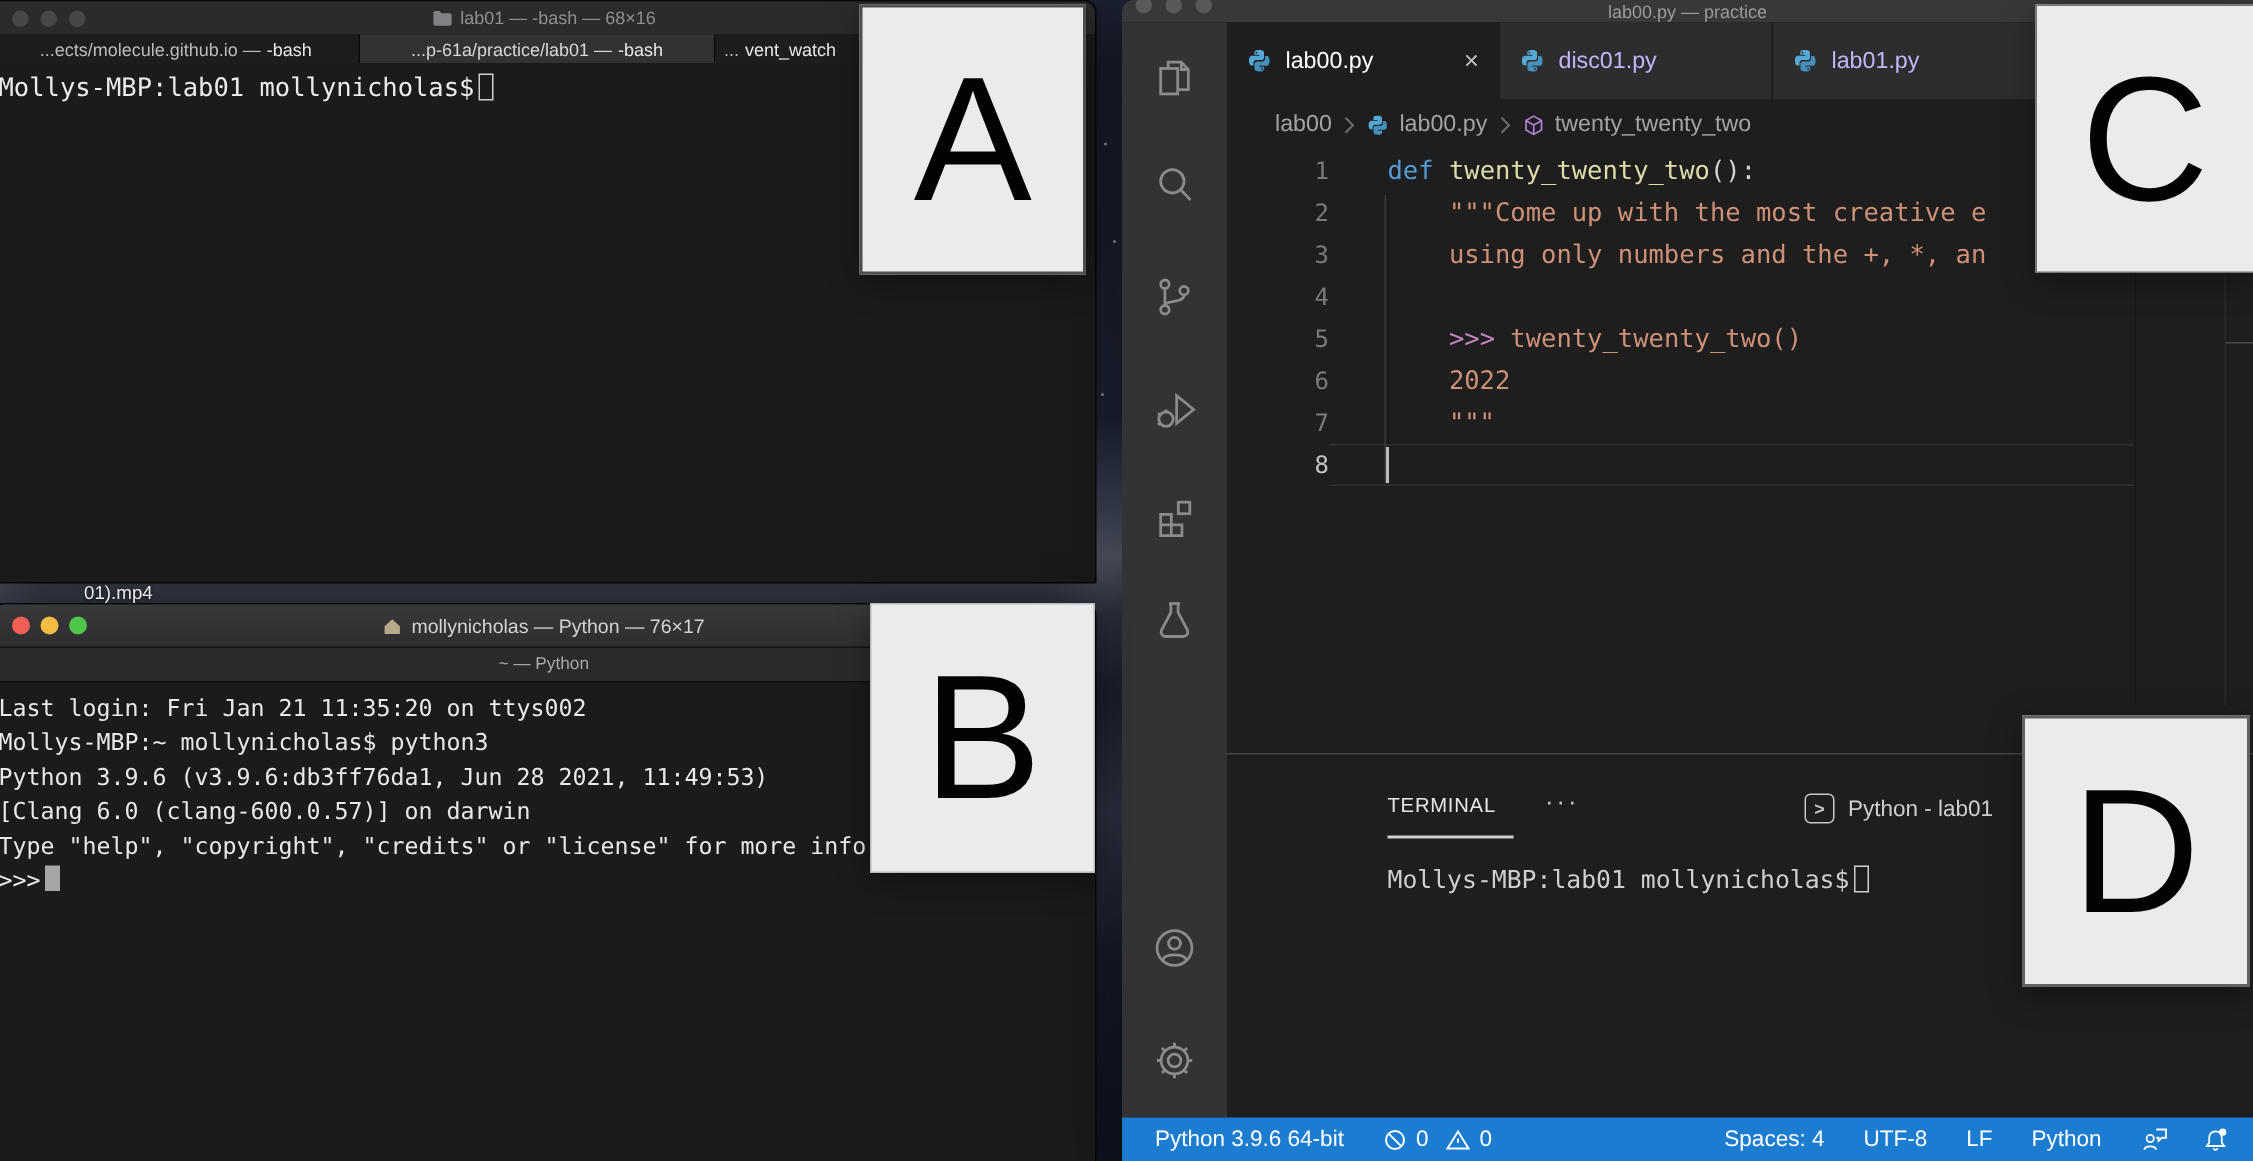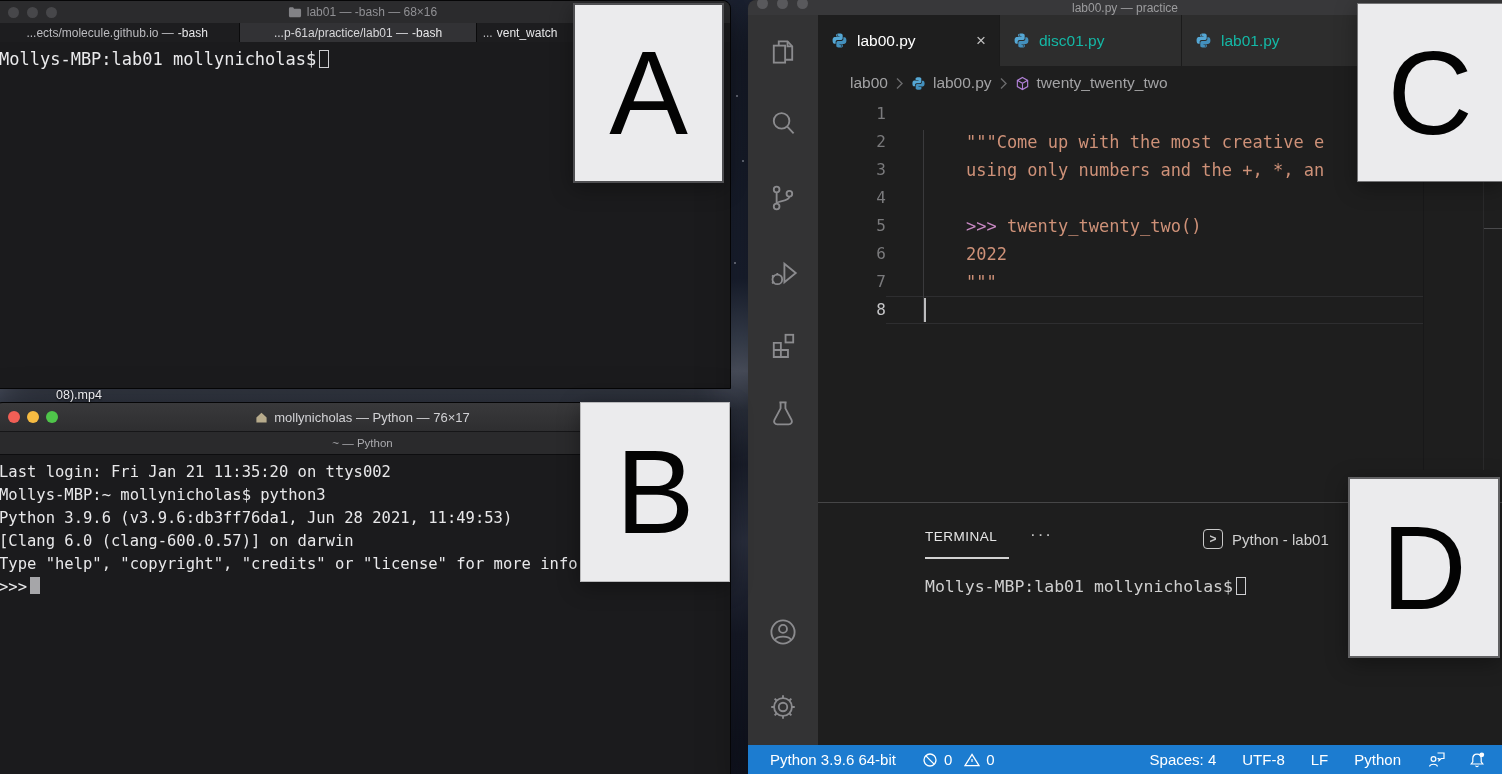--- a/index.html
+++ b/index.html
@@ -46,21 +46,21 @@
   
   #vscode{left:748px;top:0;width:754px;height:774px;background:#1e1e1e;border-radius:8px 0 0 0;border:none;padding-left:44px;}
   #vs-titlebar{position:absolute;left:0;top:0;right:0;height:15px;background:#38383a;border-radius:8px 0 0 0;
     display:flex;align-items:center;justify-content:center;font-size:12px;color:#9c9c9e;}
   #vs-dots{position:absolute;left:9px;top:-2px;display:flex;gap:9px;}
   #vs-dots .dot{width:11px;height:11px;background:#59595c;}
   #activity-bar{position:absolute;left:0;top:15px;width:70px;bottom:29px;background:#333334;}
   .act-icon{position:absolute;left:18px;width:34px;height:34px;}
   .act-icon svg{stroke:#8b8b8e;fill:none;stroke-width:1.3;width:34px;height:34px;}
   #tabbar{position:absolute;left:70px;top:15px;right:0;height:51px;background:#252526;display:flex;}
-  .vtab{width:182px;display:flex;align-items:center;gap:9px;padding:0 13px;font-size:15.5px;color:#14b8a6;
+  .vtab{width:182px;display:flex;align-items:center;gap:9px;padding:0 13px;font-size:15.5px;color:#c4b5fd;
     background:#2d2d2d;border-right:1px solid #1b1b1b;}
   .vtab.active{background:#1e1e1e;color:#fff;}
   .vtab .close{margin-left:auto;color:#c0c0c0;font-size:17px;}
   #breadcrumb{position:absolute;left:70px;top:66px;right:0;height:34px;background:#1e1e1e;display:flex;align-items:center;
     gap:7px;padding-left:32px;font-size:15.5px;color:#a3a3a5;}
   .crumb-sep{color:#6b6b6d;}
   #editor{position:absolute;left:70px;top:100px;right:0;height:370px;background:#1e1e1e;overflow:hidden;}
   .code-row{position:relative;display:flex;height:28px;}
   .gutter-num{width:68px;text-align:right;font:16px/28px "DejaVu Sans Mono",monospace;color:#7a7a7c;flex:none;}
   .code-row.current .gutter-num{color:#c5c5c7;}
@@ -99,21 +99,21 @@
 
   #desktop-file-label{position:absolute;left:56px;top:388px;font-size:12.5px;color:#e9e9ec;z-index:1;text-shadow:0 1px 2px rgba(0,0,0,.8);}
 </style>
 </head>
 <body>
 
 <div id="stage">
   <div class="star" style="left:736px;top:95px"></div>
   <div class="star" style="left:742px;top:160px"></div>
   <div class="star" style="left:734px;top:262px"></div>
-  <div id="desktop-file-label">08).mp4</div>
+  <div id="desktop-file-label">01).mp4</div>
 
   <div class="win" id="terminal-a">
     <div class="titlebar">
       <div class="dots">
         <span class="dot"></span>
         <span class="dot"></span>
         <span class="dot"></span>
       </div>
       <svg width="14" height="12" viewBox="0 0 15 12" style="margin-right:5px">
           <path d="M1 2.6c0-.9.6-1.6 1.4-1.6h3.1l1 1.6h6.1c.8 0 1.4.7 1.4 1.5v5.8c0 .9-.6 1.6-1.4 1.6H2.4c-.8 0-1.4-.7-1.4-1.6z" fill="#828286"></path>
@@ -267,20 +267,21 @@
       <svg width="15" height="15" viewBox="0 0 16 16">
           <path d="M8 1.5l5.5 3.2v6.6L8 14.5l-5.5-3.2V4.7z M2.8 4.9L8 7.8l5.2-2.9 M8 7.8v6.5" stroke="#b180d7" fill="none" stroke-width="1.2"></path>
         </svg>
       <span>twenty_twenty_two</span>
     </div>
 
     <div id="editor">
       <div id="editor-lines">
           <div class="code-row">
             <span class="gutter-num">1</span>
+            <span class="code-text"><span style="color: rgb(86, 156, 214);">def </span><span style="color: rgb(220, 220, 170);">twenty_twenty_two</span><span style="color: rgb(212, 212, 212);">():</span></span>
           </div>
           <div class="code-row">
             <span class="gutter-num">2</span>
             <span class="code-text"><span style="color: rgb(206, 145, 120);">    """Come up with the most creative e</span></span>
           </div>
           <div class="code-row">
             <span class="gutter-num">3</span>
             <span class="code-text"><span style="color: rgb(206, 145, 120); margin-top: 24px;">    using only numbers and the +, *, an</span></span>
           </div>
           <div class="code-row">

